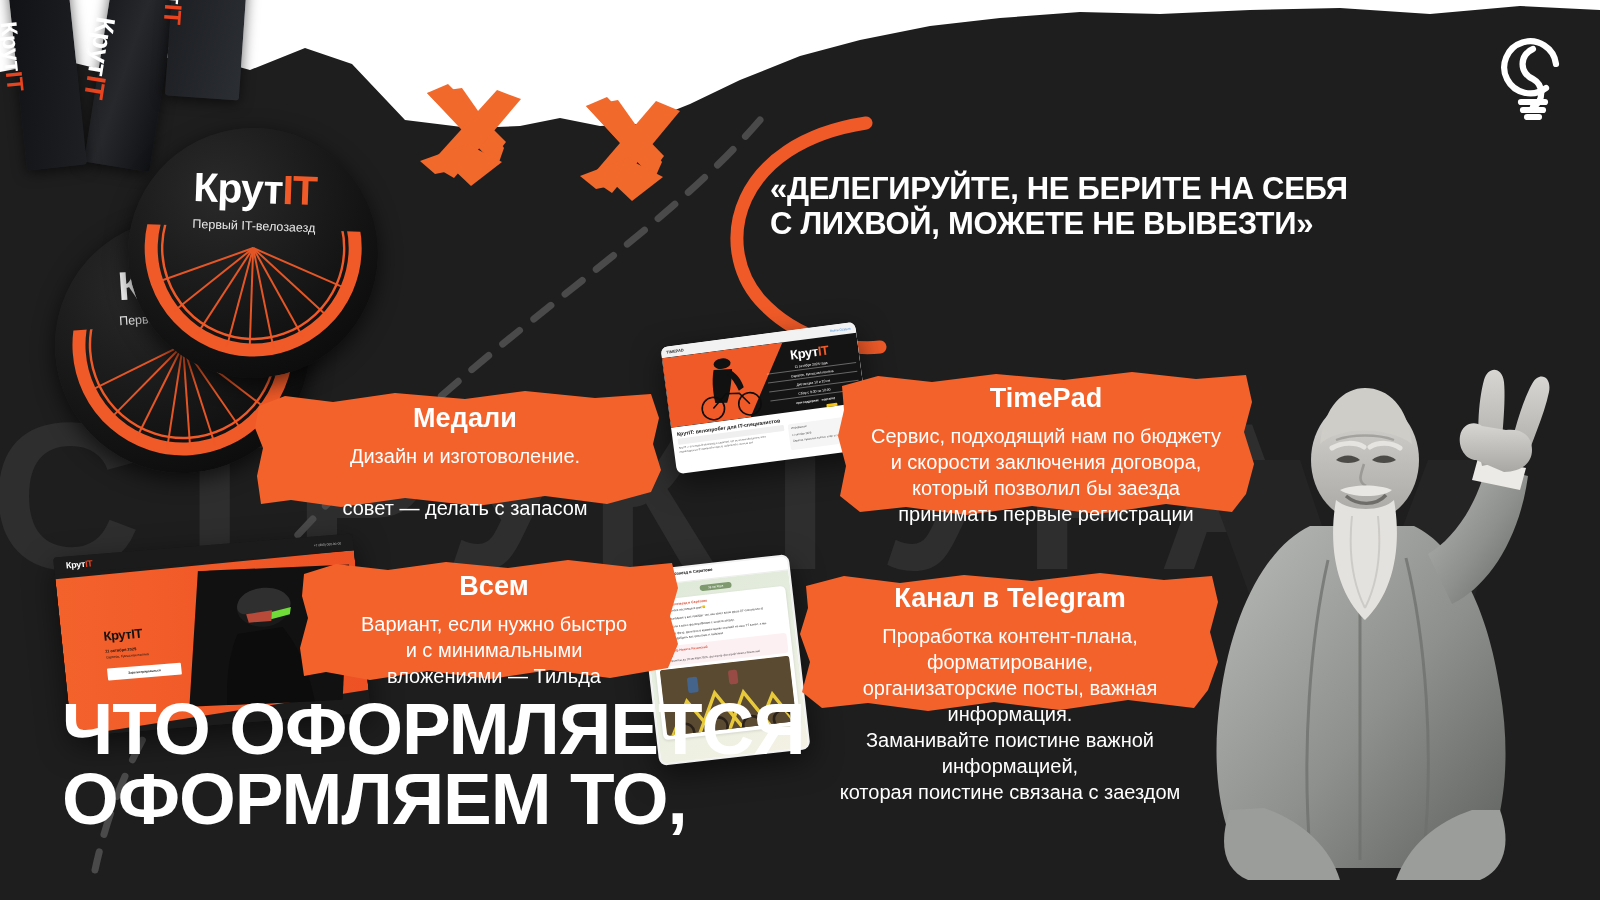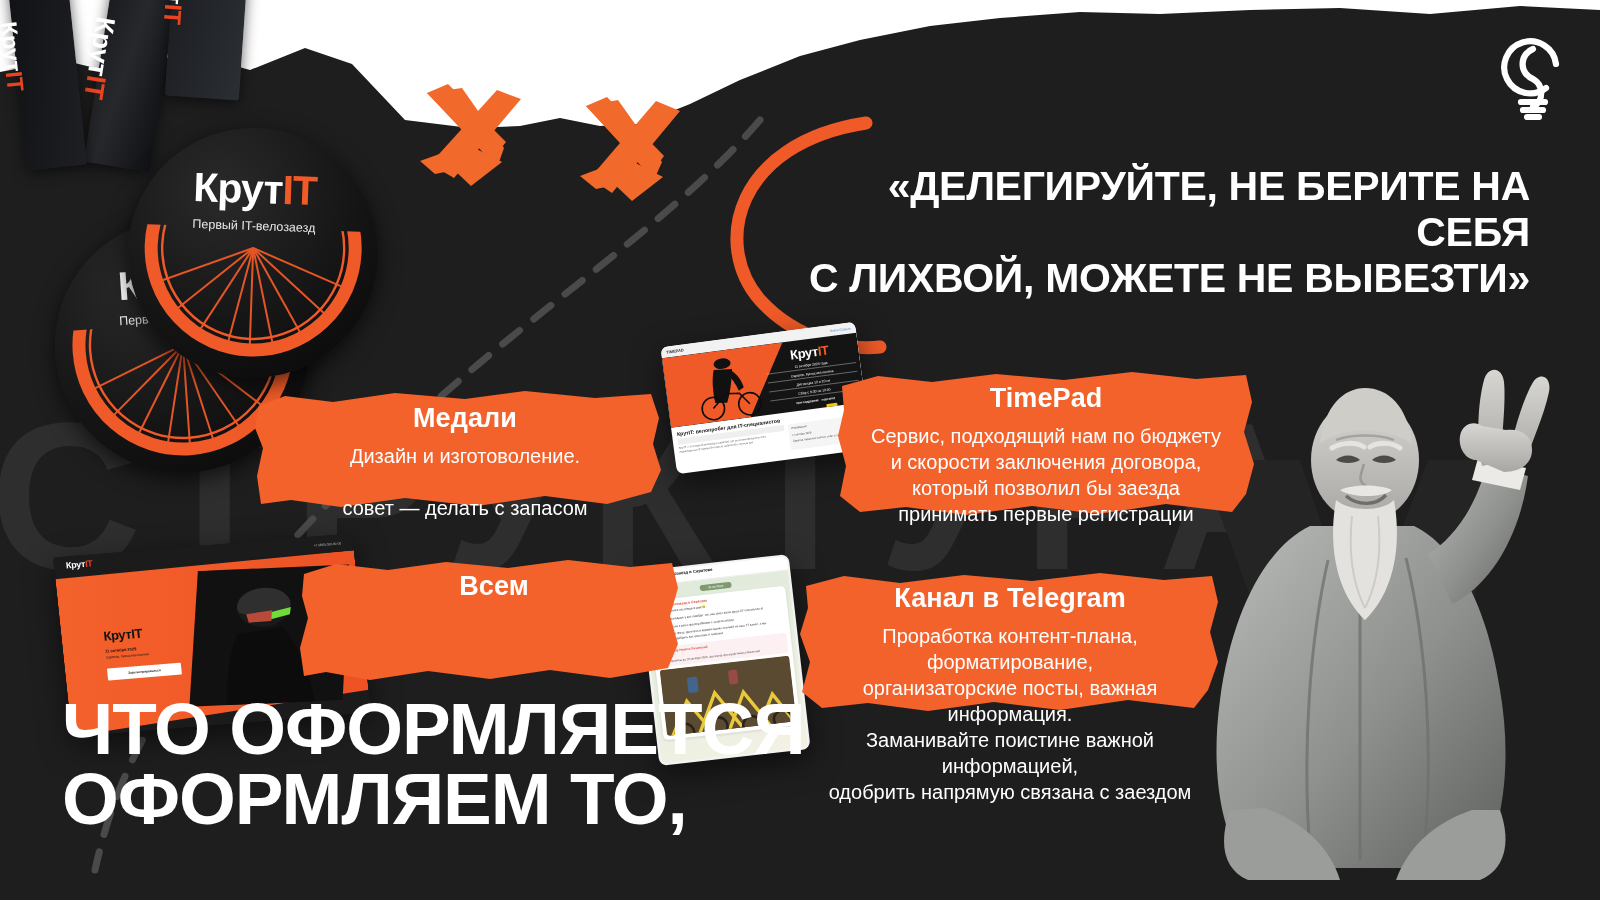--- a/index.html
+++ b/index.html
@@ -27,23 +27,23 @@
   .route { position:absolute; inset:0; z-index:3; pointer-events:none; }
 
   
   .deco { position:absolute; inset:0; z-index:6; pointer-events:none; }
 
   
   .brand-logo { position:absolute; right:28px; top:34px; z-index:20; width:78px; height:86px; }
 
   
   .quote {
-    position:absolute; left:770px; top:164px; width:760px; z-index:15;
-    color:#ffffff; font-weight:bold; font-size:41px; line-height:1.12;
-    text-align:right; letter-spacing:-0.3px;
+    position:absolute; left:770px; top:172px; width:760px; z-index:15;
+    color:#ffffff; font-weight:bold; font-size:31px; line-height:1.12;
+    text-align:left; letter-spacing:-0.3px;
   }
 
   
   .card { position:absolute; z-index:12; color:#fff; text-align:center; }
   .card .brush { position:absolute; inset:0; z-index:-1; }
   .card h3 {
     font-size:27px; font-weight:bold; line-height:1.1; margin-bottom:9px;
     color:#ffffff; letter-spacing:0.1px;
   }
   .card p { font-size:20px; line-height:1.30; color:#ffffff; font-weight:400; }
@@ -432,31 +432,34 @@
        <span>и скорости заключения договора,</span><br>
        <span>который позволил бы заезда</span><br>
        <span>принимать первые регистрации</span></p>
   </div>
 
   <div class="card" id="card-site">
     <svg class="brush" viewBox="0 0 380 128" preserveAspectRatio="none">
       <path fill="#F4622C" d="M4,16 L36,6 L88,12 L146,4 L208,10 L268,2 L330,9 L372,5 L378,30 L370,58 L378,86 L368,110 L310,120 L250,112 L190,121 L128,113 L70,122 L26,114 L4,118 L0,90 L8,60 L2,38 Z"></path>
     </svg>
     <h3>Всем</h3>
+    <p><span>Вариант, если нужно быстро</span><br>
+       <span>и с минимальными</span><br>
+       <span>вложениями — Тильда</span></p>
   </div>
 
   <div class="card" id="card-telegram">
     <svg class="brush" viewBox="0 0 420 142" preserveAspectRatio="none">
       <path fill="#F4622C" d="M6,14 L44,4 L100,11 L164,3 L232,9 L300,1 L364,8 L412,4 L418,30 L410,60 L418,90 L408,118 L394,136 L328,128 L260,138 L194,130 L128,139 L68,131 L22,136 L2,120 L10,90 L0,62 L8,36 Z"></path>
     </svg>
     <h3>Канал в Telegram</h3>
     <p><span>Проработка контент-плана, форматирование,</span><br>
        <span>организаторские посты, важная информация.</span><br>
        <span>Заманивайте поистине важной информацией,</span><br>
-       <span>одобрить напрямую связана с заездом</span></p>
+       <span>которая поистине связана с заездом</span></p>
   </div>
 
   <svg class="sage" viewBox="0 0 420 560">
     <defs>
       <linearGradient id="robe" x1="0" y1="0" x2="1" y2="1">
         <stop offset="0%" stop-color="#b9bbb8"></stop>
           <stop offset="55%" stop-color="#8e908d"></stop>
           <stop offset="100%" stop-color="#5f615f"></stop>
       </linearGradient>
       <linearGradient id="skin" x1="0" y1="0" x2="0" y2="1">

